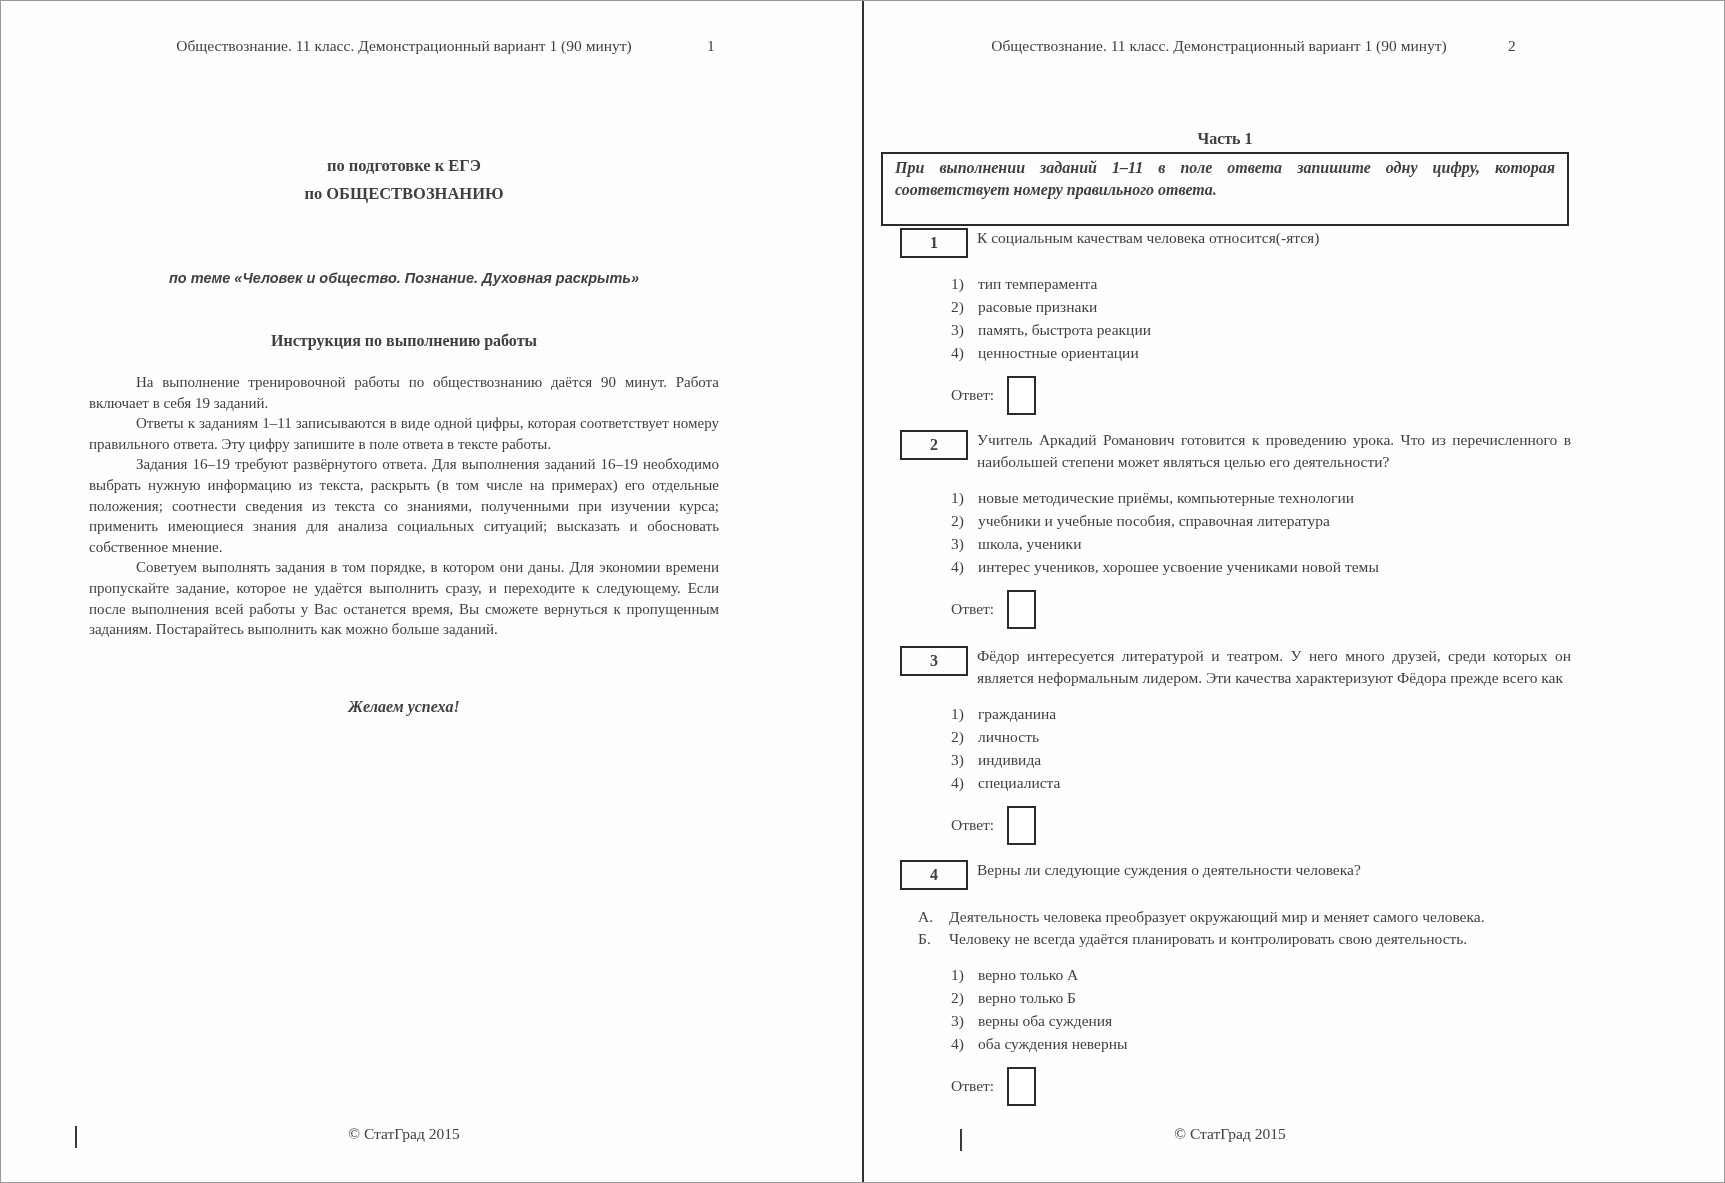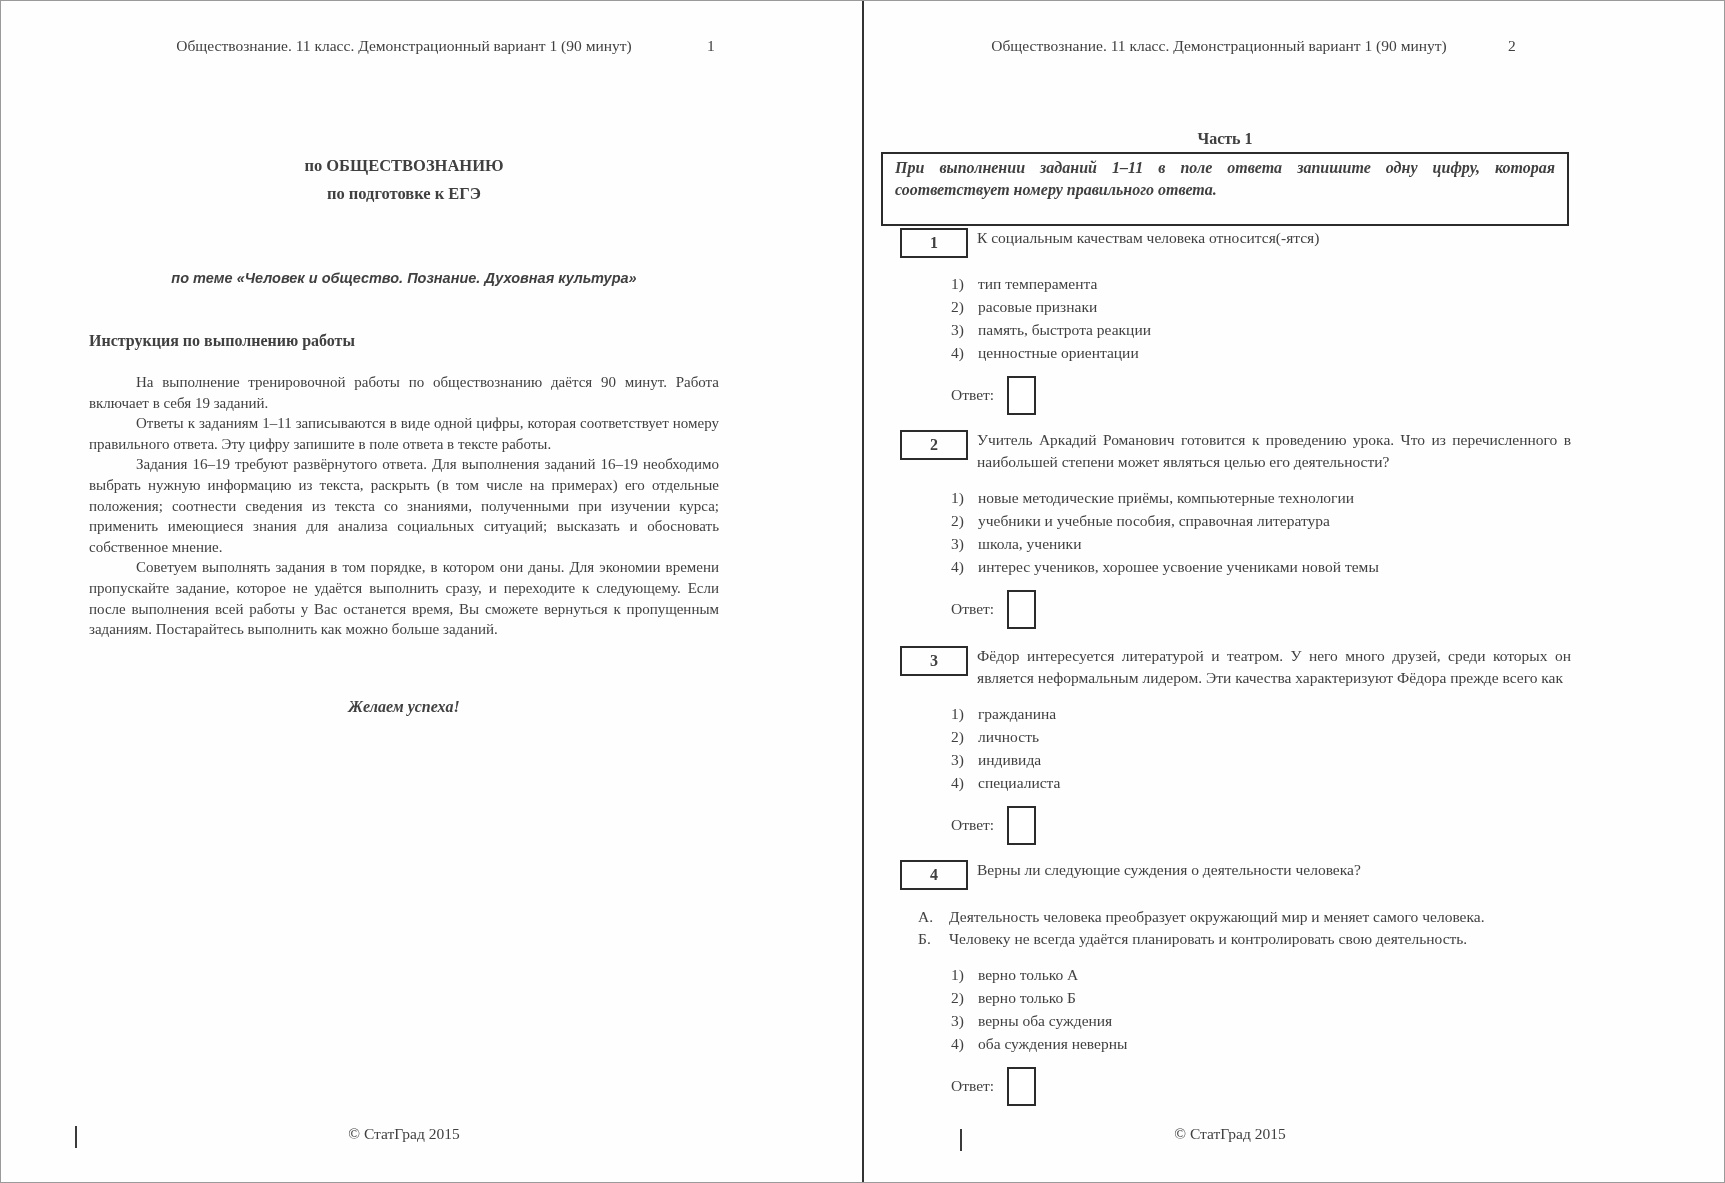--- a/index.html
+++ b/index.html
@@ -18,21 +18,21 @@
 
   .page-num {position:absolute; top:36px; font-size:15.5px;}
   .page-1 .page-num {left:706px;}
   .page-2 .page-num {left:644px;}
 
   .doc-title {position:absolute; top:151px; left:88px; width:630px; text-align:center;
               font-weight:bold; font-size:16.5px; line-height:28px;}
   .theme {position:absolute; top:269px; left:88px; width:630px; text-align:center;
           font-family:"Liberation Sans","DejaVu Sans",sans-serif;
           font-style:italic; font-weight:bold; font-size:14.5px;}
-  .instr-head {position:absolute; top:331px; left:88px; width:630px; 
+  .instr-head {position:absolute; top:331px; left:88px; width:630px; text-align:center;
                font-weight:bold; font-size:16px;}
   .paras {position:absolute; top:371px; left:88px; width:630px;
           font-size:15px; line-height:20.6px; text-align:justify;}
   .paras p {margin:0; text-indent:47px;}
   .good-luck {position:absolute; top:697px; left:88px; width:630px; text-align:center;
               font-weight:bold; font-style:italic; font-size:16px;}
 
   .footer {position:absolute; top:1124px; font-size:15.5px; text-align:center; white-space:nowrap;}
   .page-1 .footer {left:88px; width:630px;}
   .page-2 .footer {left:36px; width:660px;}
@@ -65,25 +65,25 @@
 </head>
 <body>
 
 <div class="canvas">
 
   <div class="page page-1">
     <div class="running-header">Обществознание. 11 класс. Демонстрационный вариант 1 (90 минут)</div>
     <div class="page-num">1</div>
 
     <div class="doc-title">
+      <div>по подготовке к ЕГЭ</div>
       <div>по ОБЩЕСТВОЗНАНИЮ</div>
-      <div>по подготовке к ЕГЭ</div>
-    </div>
-
-    <div class="theme">по теме «Человек и общество. Познание. Духовная культура»</div>
+    </div>
+
+    <div class="theme">по теме «Человек и общество. Познание. Духовная раскрыть»</div>
     <div class="instr-head">Инструкция по выполнению работы</div>
 
     <div class="paras">
       <p>На выполнение тренировочной работы по обществознанию даётся 90 минут. Работа включает в себя 19 заданий.</p>
       <p>Ответы к заданиям 1–11 записываются в виде одной цифры, которая соответствует номеру правильного ответа. Эту цифру запишите в поле ответа в тексте работы.</p>
       <p>Задания 16–19 требуют развёрнутого ответа. Для выполнения заданий 16–19 необходимо выбрать нужную информацию из текста, раскрыть (в том числе на примерах) его отдельные положения; соотнести сведения из текста со знаниями, полученными при изучении курса; применить имеющиеся знания для анализа социальных ситуаций; высказать и обосновать собственное мнение.</p>
       <p>Советуем выполнять задания в том порядке, в котором они даны. Для экономии времени пропускайте задание, которое не удаётся выполнить сразу, и переходите к следующему. Если после выполнения всей работы у Вас останется время, Вы сможете вернуться к пропущенным заданиям. Постарайтесь выполнить как можно больше заданий.</p>
     </div>
 
     <div class="good-luck">Желаем успеха!</div>

